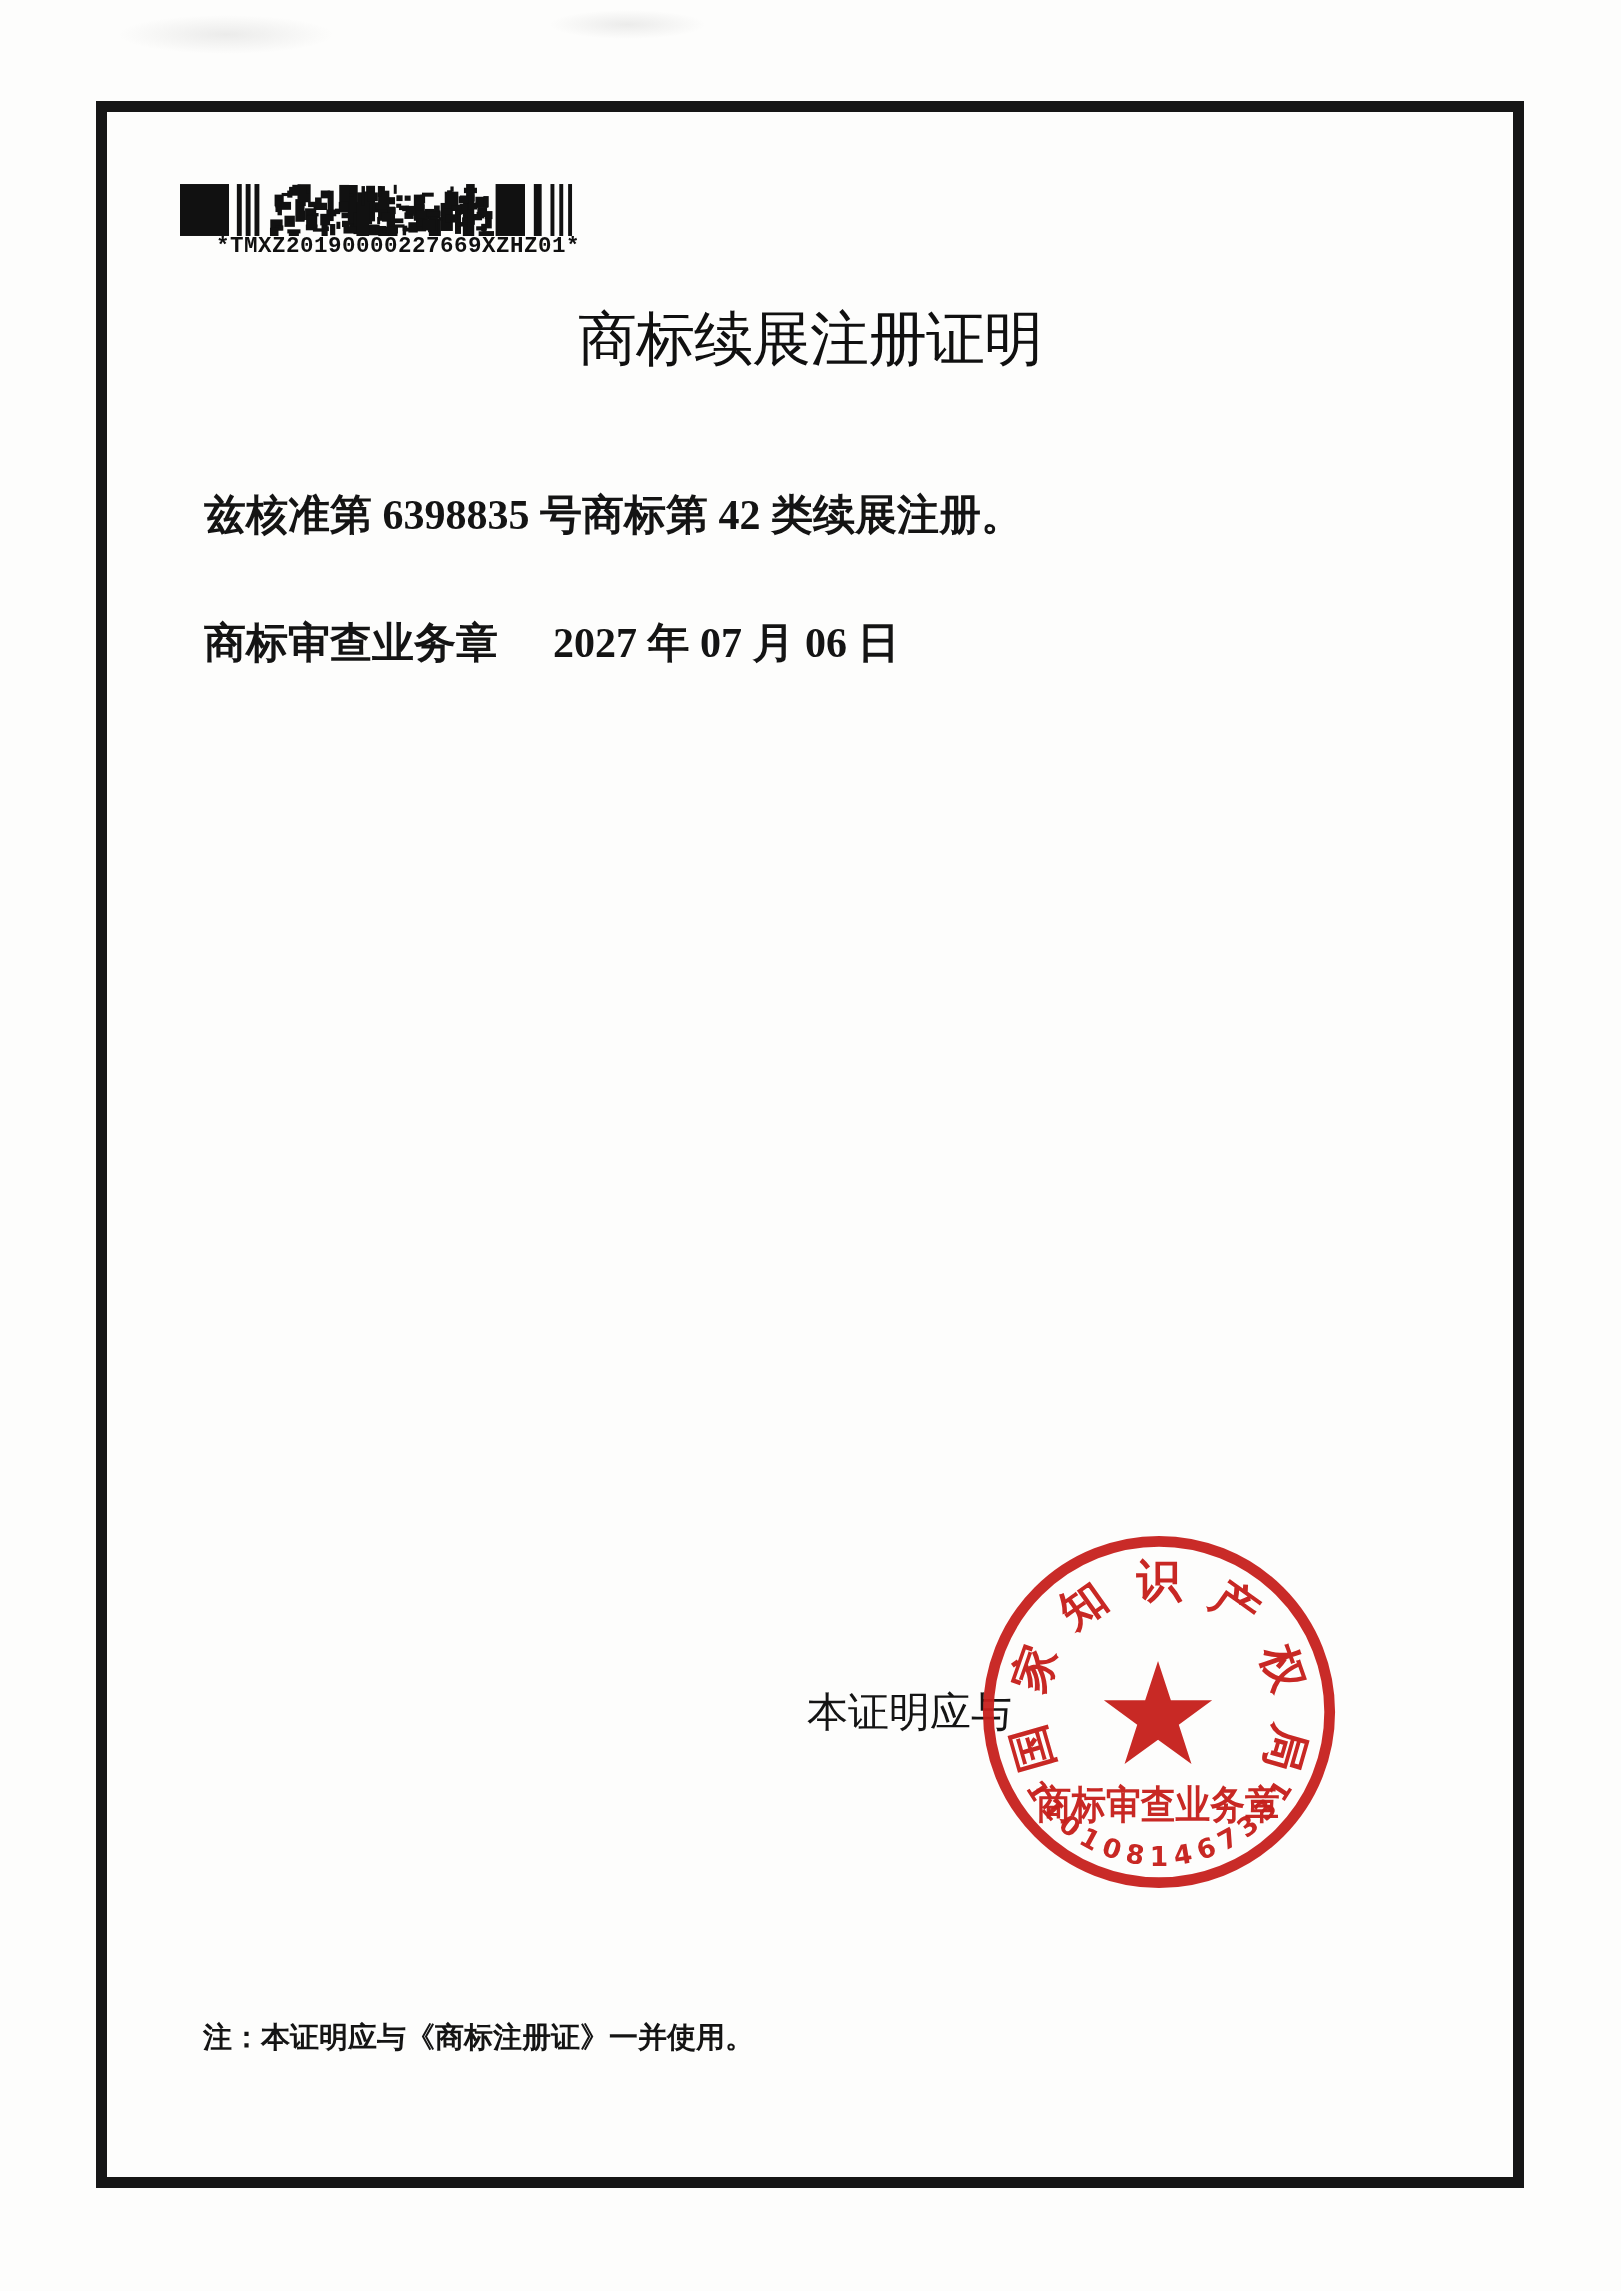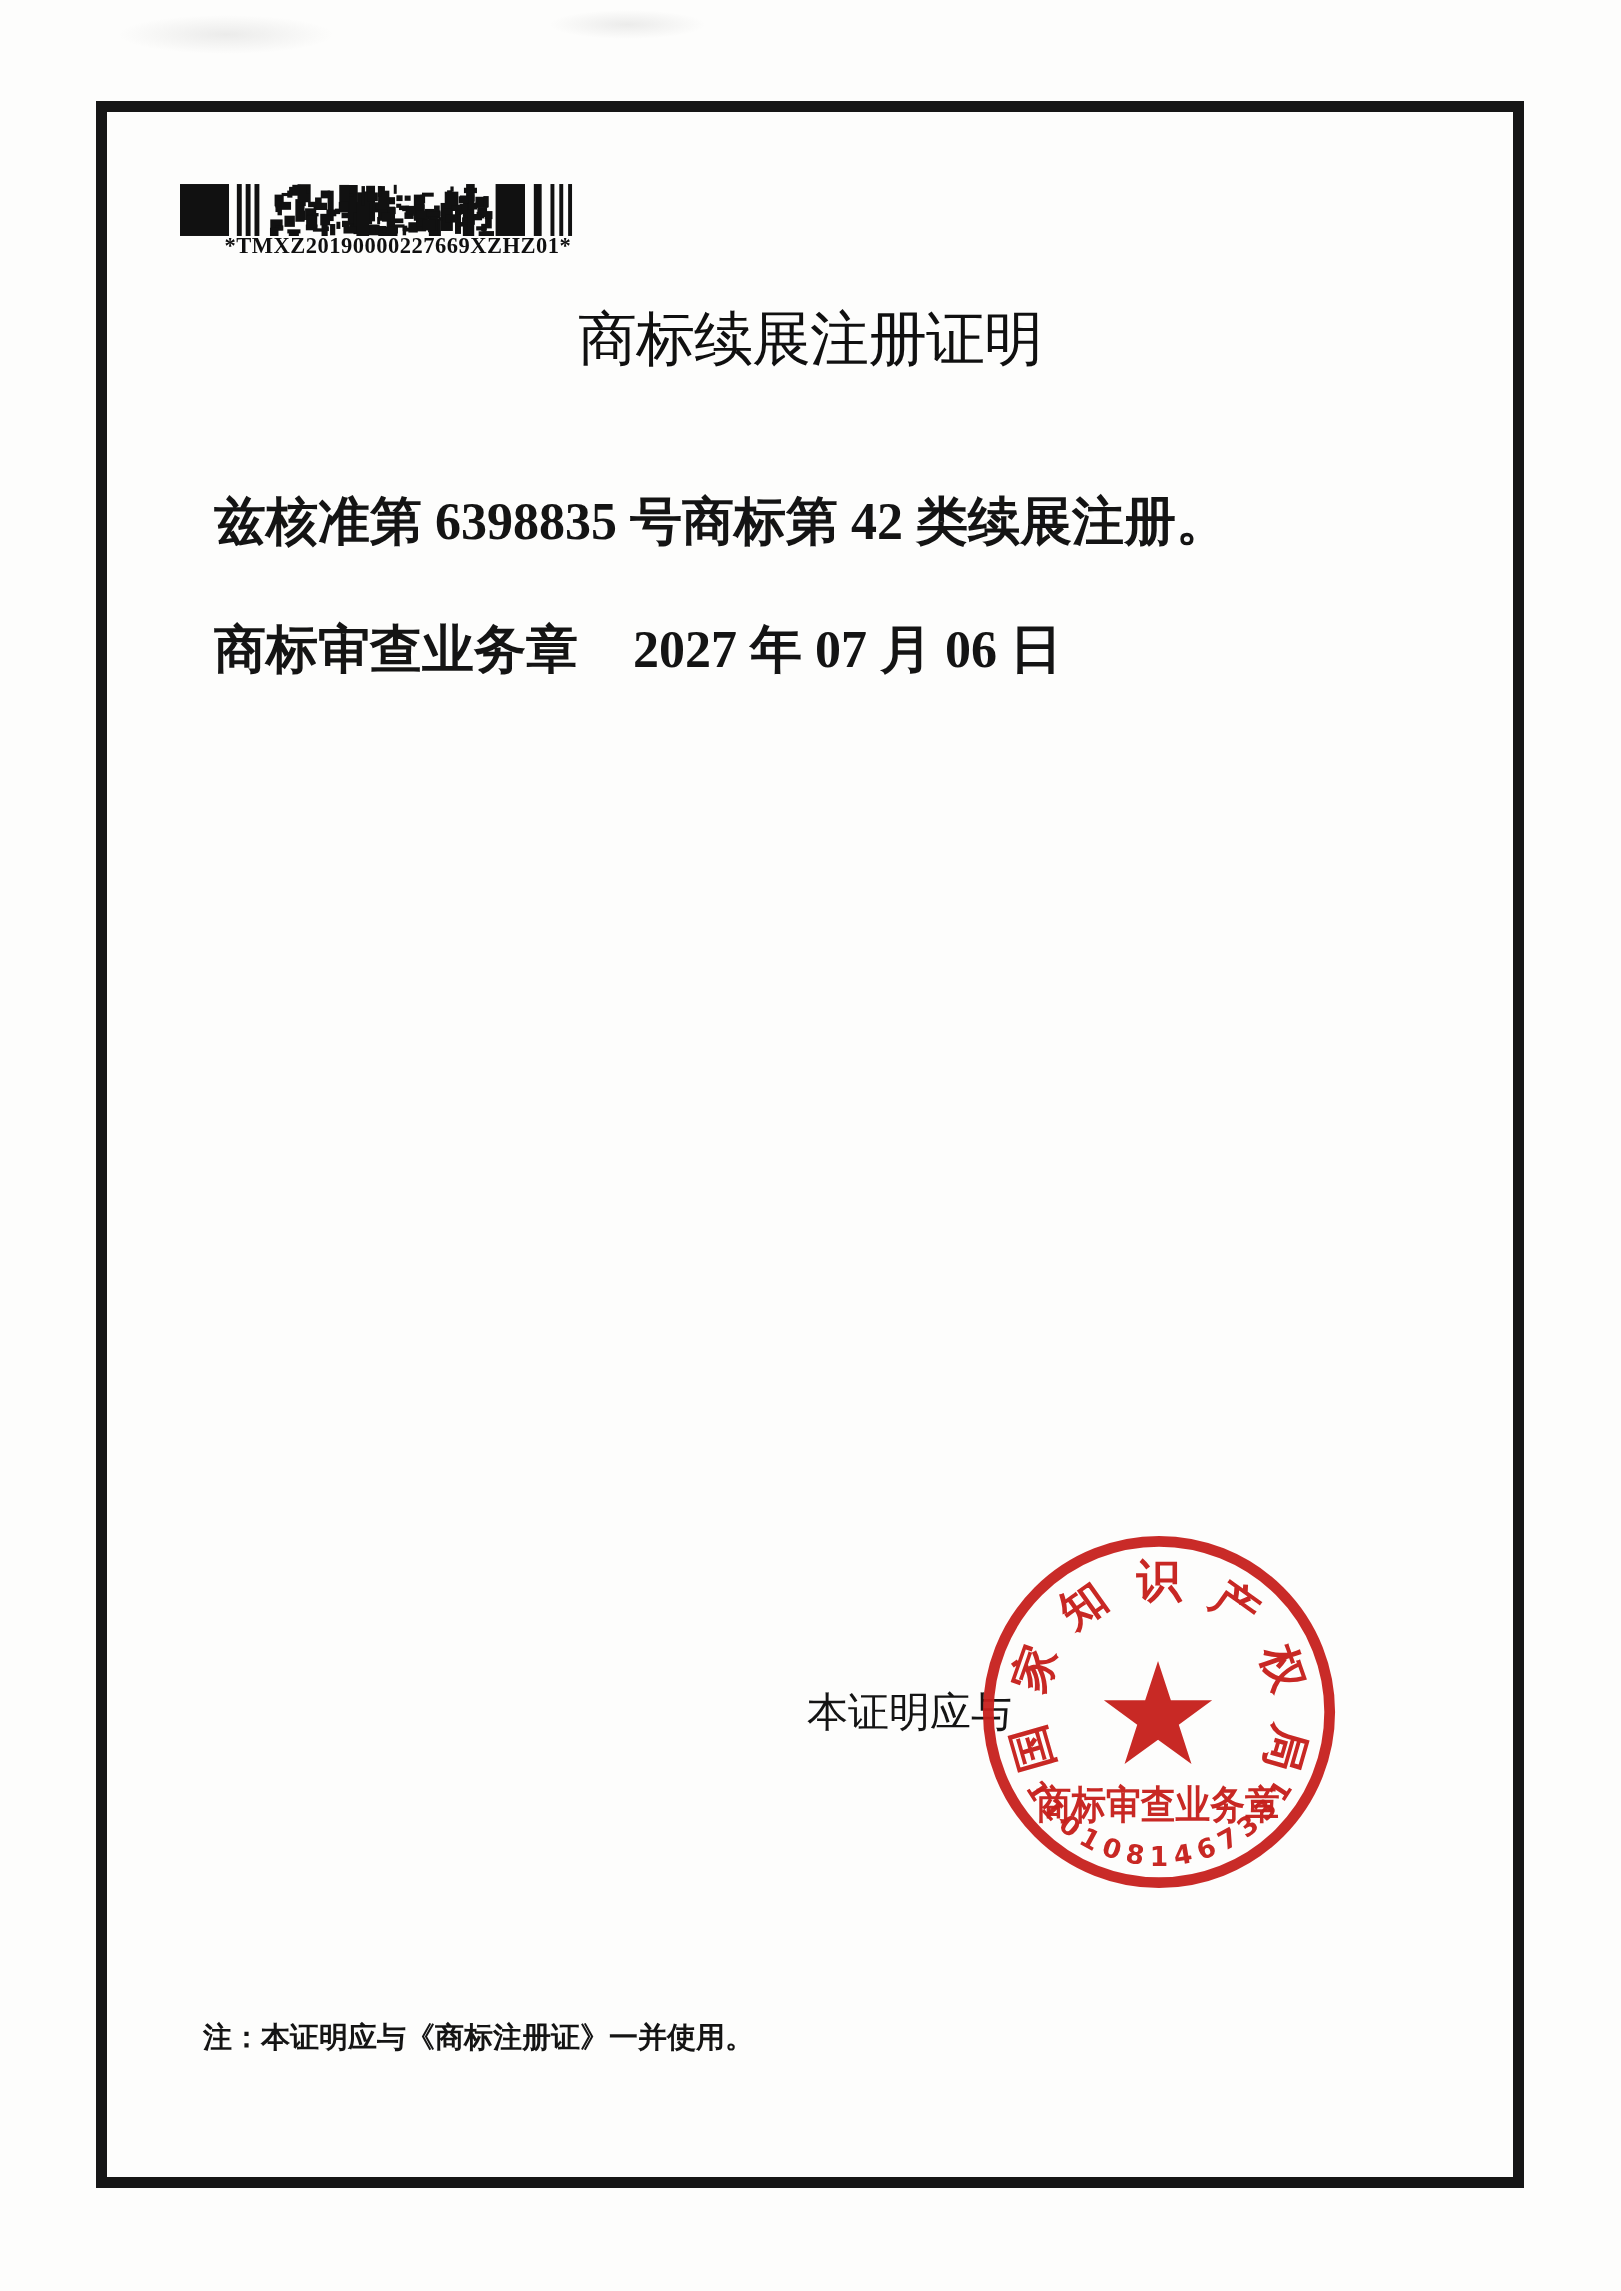--- a/index.html
+++ b/index.html
@@ -30,42 +30,42 @@
   .barcode {
     position: absolute;
     left: 180px; top: 184px;
     width: 394px; height: 52px;
   }
   .barcode-text {
     position: absolute;
     left: 201px; top: 233px;
     width: 394px;
     text-align: center;
-    font-family: Liberation Serif, serif;
+    font-family: Liberation Mono, monospace;
     font-weight: bold;
     font-size: 22.5px;
     letter-spacing: 0.5px;
     color: #101010;
     white-space: nowrap;
   }
   .title {
     position: absolute;
     left: 0; top: 300px;
     width: 1572px;
     text-align: center;
     font-size: 59px;
     letter-spacing: -1px;
     color: #101010;
     white-space: nowrap;
     margin-left: 24px;
   }
   .bodyline {
     position: absolute;
-    left: 214px;
-    font-size: 52px;
+    left: 204px;
+    font-size: 42px;
     font-weight: 600;
     color: #141414;
     white-space: nowrap;
   }
   .line1 { top: 487px; }
   .line2 { top: 615px; }
   .line2 .value { margin-left: 55px; }
   .issuer {
     position: absolute;
     left: 807px; top: 1685px;

